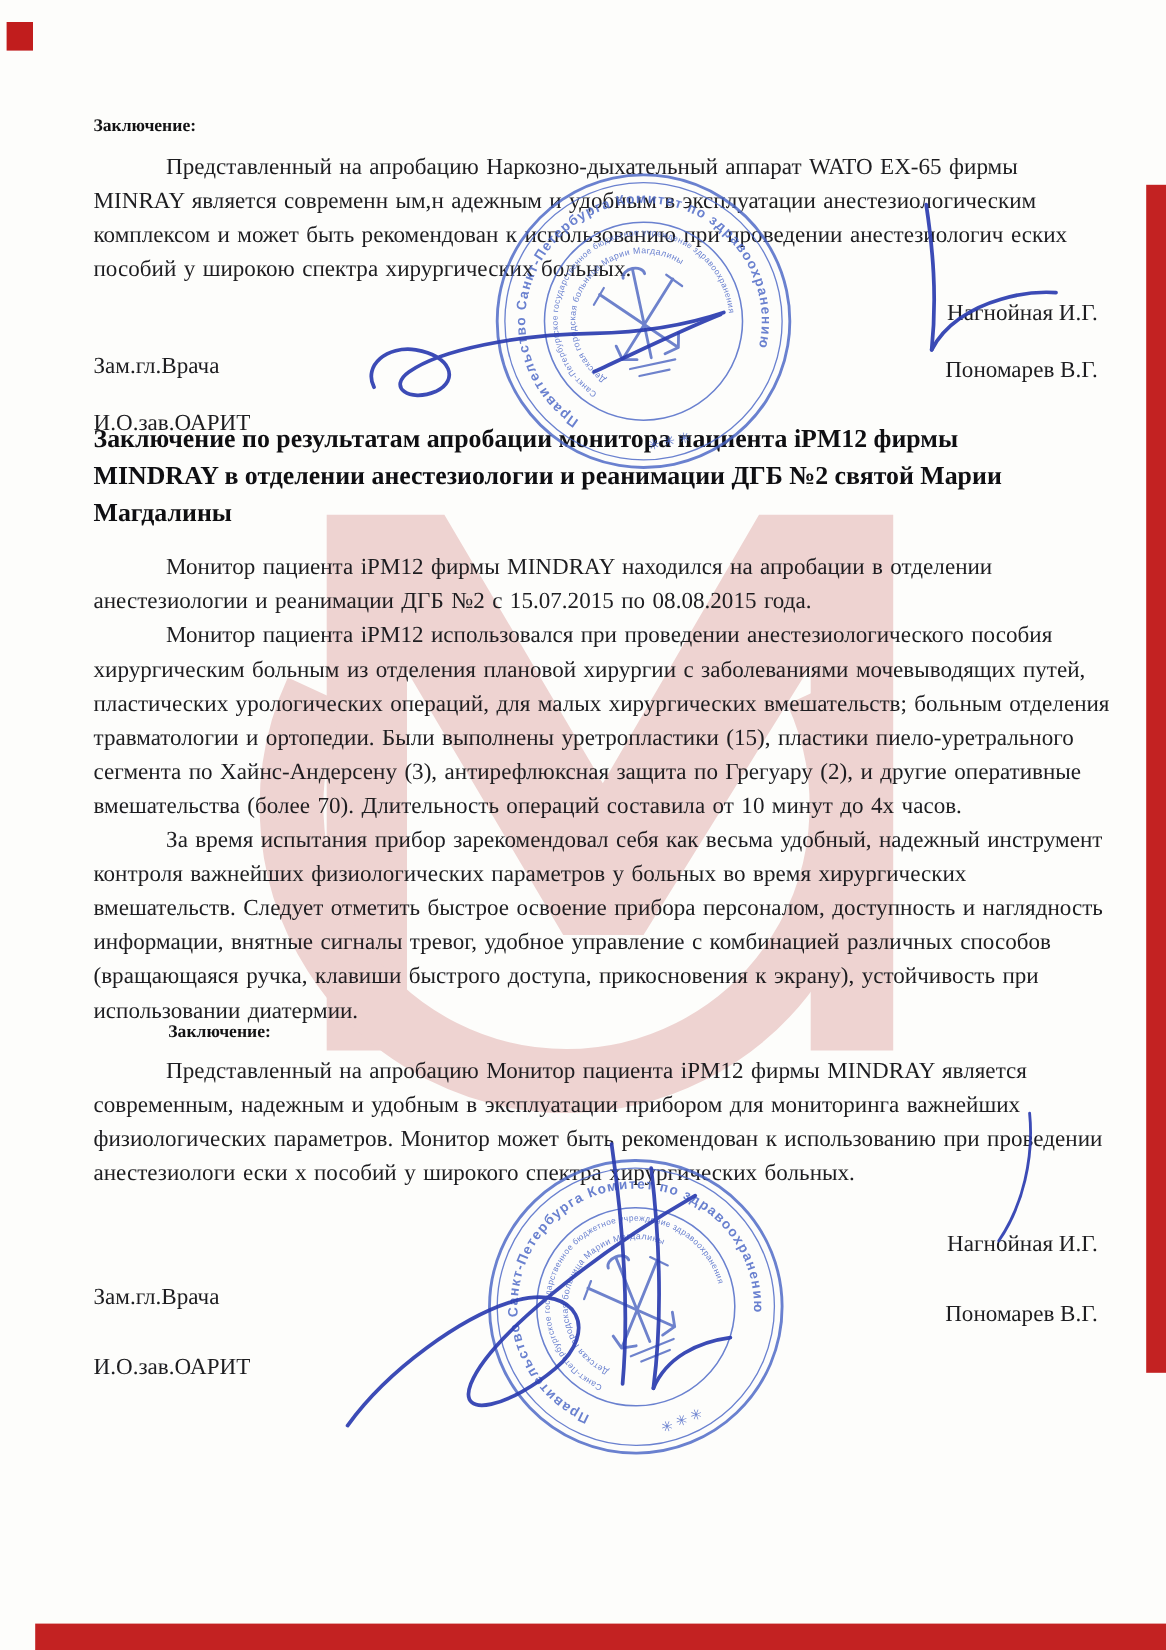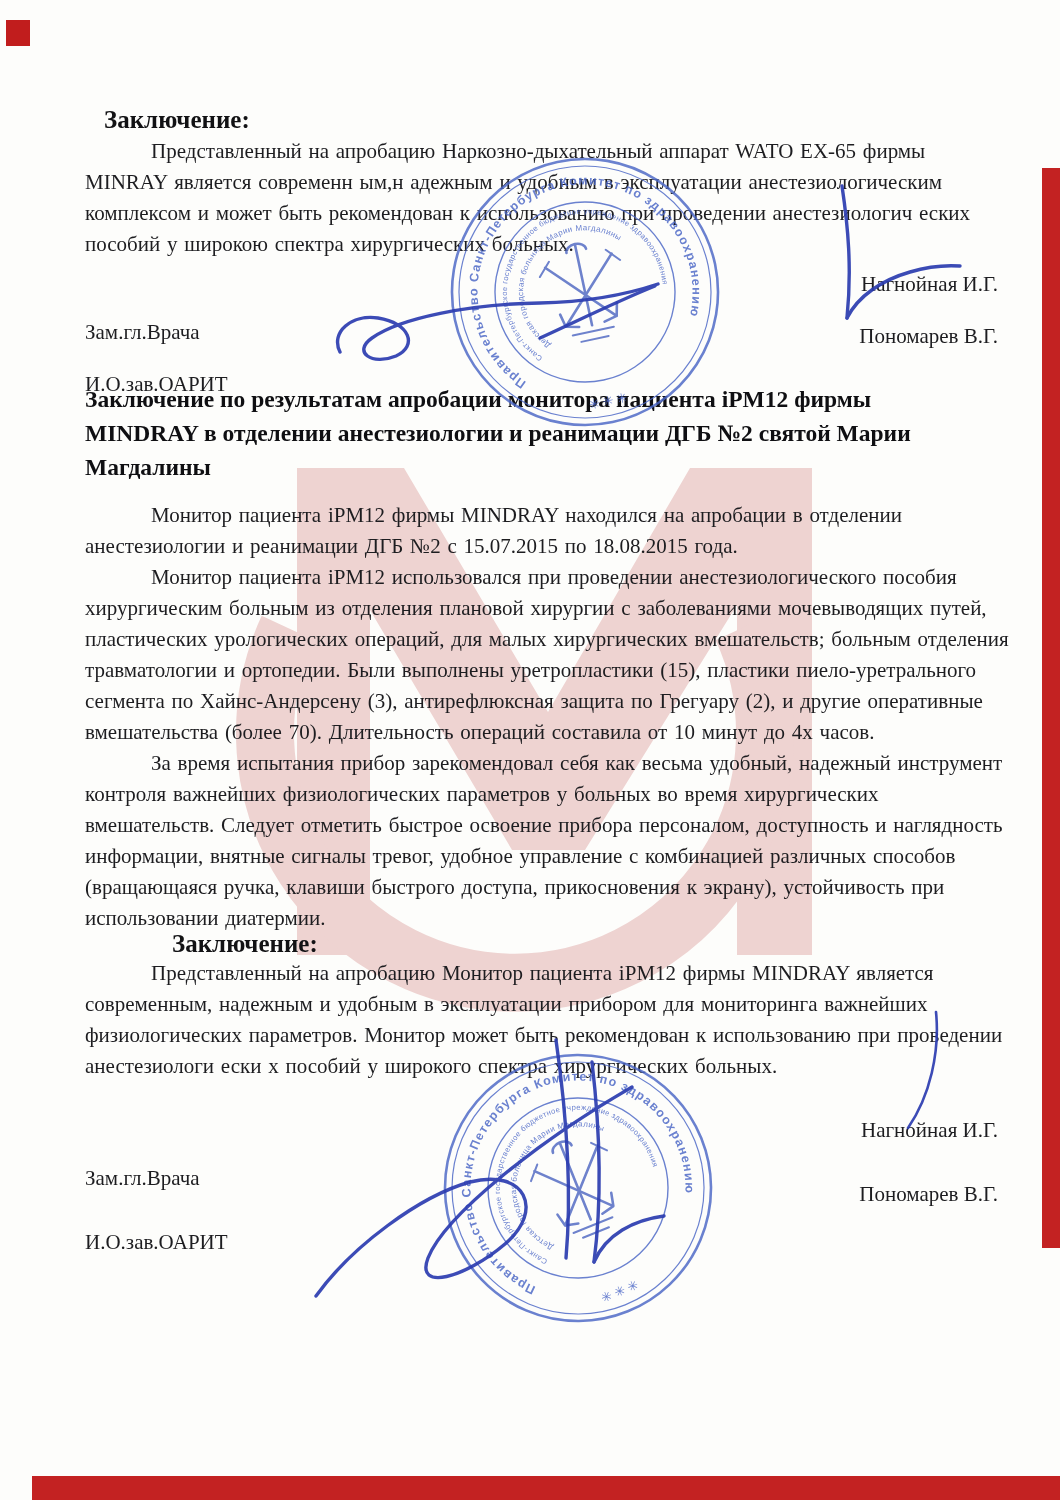--- a/index.html
+++ b/index.html
@@ -4,21 +4,21 @@
 <style>
   html,body{margin:0;padding:0;background:#e9e9e9;}
   .page{
     position:relative;width:1060px;height:1500px;margin:0 auto;
     background:#fdfdfb;overflow:hidden;
     font-family:"Liberation Serif","DejaVu Serif",serif;
     color:#1d1d20;
   }
   
   .textlayer{position:absolute;inset:0;z-index:2;}
-  .h-small{position:absolute;font-weight:bold;font-size:25px;color:#121214;margin-left:19px;}
+  .h-small{position:absolute;font-weight:bold;font-size:16px;color:#121214;}
   .body-par{font-size:21px;line-height:31px;text-indent:66px;margin:0;word-spacing:1.5px;}
   .parblock{position:absolute;left:85px;width:925px;}
   .h-big{
     position:absolute;left:85px;width:845px;
     font-weight:bold;font-size:23.5px;line-height:34px;color:#0f0f12;
   }
   .sigrow{position:absolute;left:0;width:1060px;height:30px;font-size:21px;}
   .sigrow .role{position:absolute;left:85px;margin-top:48px;}
   .sigrow .name{position:absolute;right:62px;}
   
@@ -57,21 +57,21 @@
       <span class="name">Нагнойная И.Г.</span>
     </div>
     <div class="sigrow" style="top:324px">
       <span class="role">И.О.зав.ОАРИТ</span>
       <span class="name">Пономарев В.Г.</span>
     </div>
 
     <div class="h-big" style="top:382px">Заключение по результатам апробации монитора пациента iPM12 фирмы MINDRAY в отделении анестезиологии и реанимации ДГБ №2 святой Марии Магдалины</div>
 
     <div class="parblock" style="top:500px">
-      <p class="body-par">Монитор пациента iPM12 фирмы MINDRAY находился на апробации в отделении анестезиологии и реанимации ДГБ №2 с 15.07.2015 по 18.08.2015 года.</p>
+      <p class="body-par">Монитор пациента iPM12 фирмы MINDRAY находился на апробации в отделении анестезиологии и реанимации ДГБ №2 с 15.07.2015 по 08.08.2015 года.</p>
       <p class="body-par">Монитор пациента iPM12 использовался при проведении анестезиологического пособия хирургическим больным из отделения плановой хирургии с заболеваниями мочевыводящих путей, пластических урологических операций, для малых хирургических вмешательств; больным отделения травматологии и ортопедии. Были выполнены уретропластики (15), пластики пиело-уретрального сегмента по Хайнс-Андерсену (3), антирефлюксная защита по Грегуару (2), и другие оперативные вмешательства (более 70). Длительность операций составила от 10 минут до 4х часов.</p>
       <p class="body-par">За время испытания прибор зарекомендовал себя как весьма удобный, надежный инструмент контроля важнейших физиологических параметров у больных во время хирургических вмешательств. Следует отметить быстрое освоение прибора персоналом, доступность и наглядность информации, внятные сигналы тревог, удобное управление с комбинацией различных способов (вращающаяся ручка, клавиши быстрого доступа, прикосновения к экрану), устойчивость при использовании диатермии.</p>
     </div>
 
     <div class="h-small" style="left:153px;top:930px">Заключение:</div>
 
     <div class="parblock" style="top:958px">
       <p class="body-par">Представленный на апробацию Монитор пациента iPM12 фирмы MINDRAY является современным, надежным и удобным в эксплуатации прибором для мониторинга важнейших физиологических параметров. Монитор может быть рекомендован к использованию при проведении анестезиологи ески х пособий у широкого спектра хирургических больных.</p>
     </div>
 

